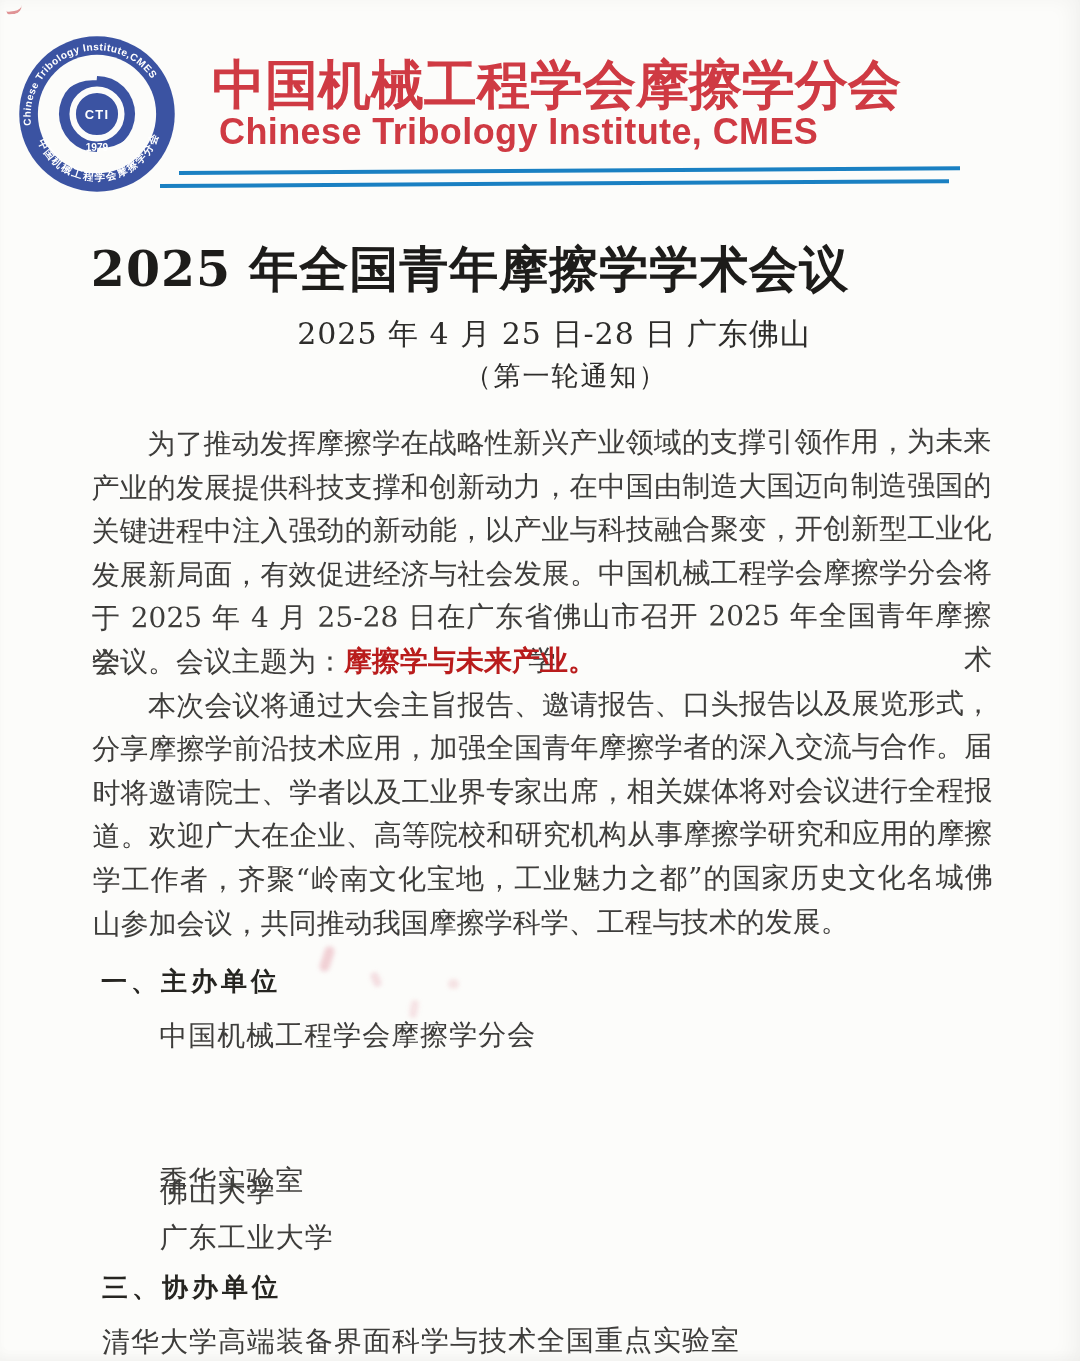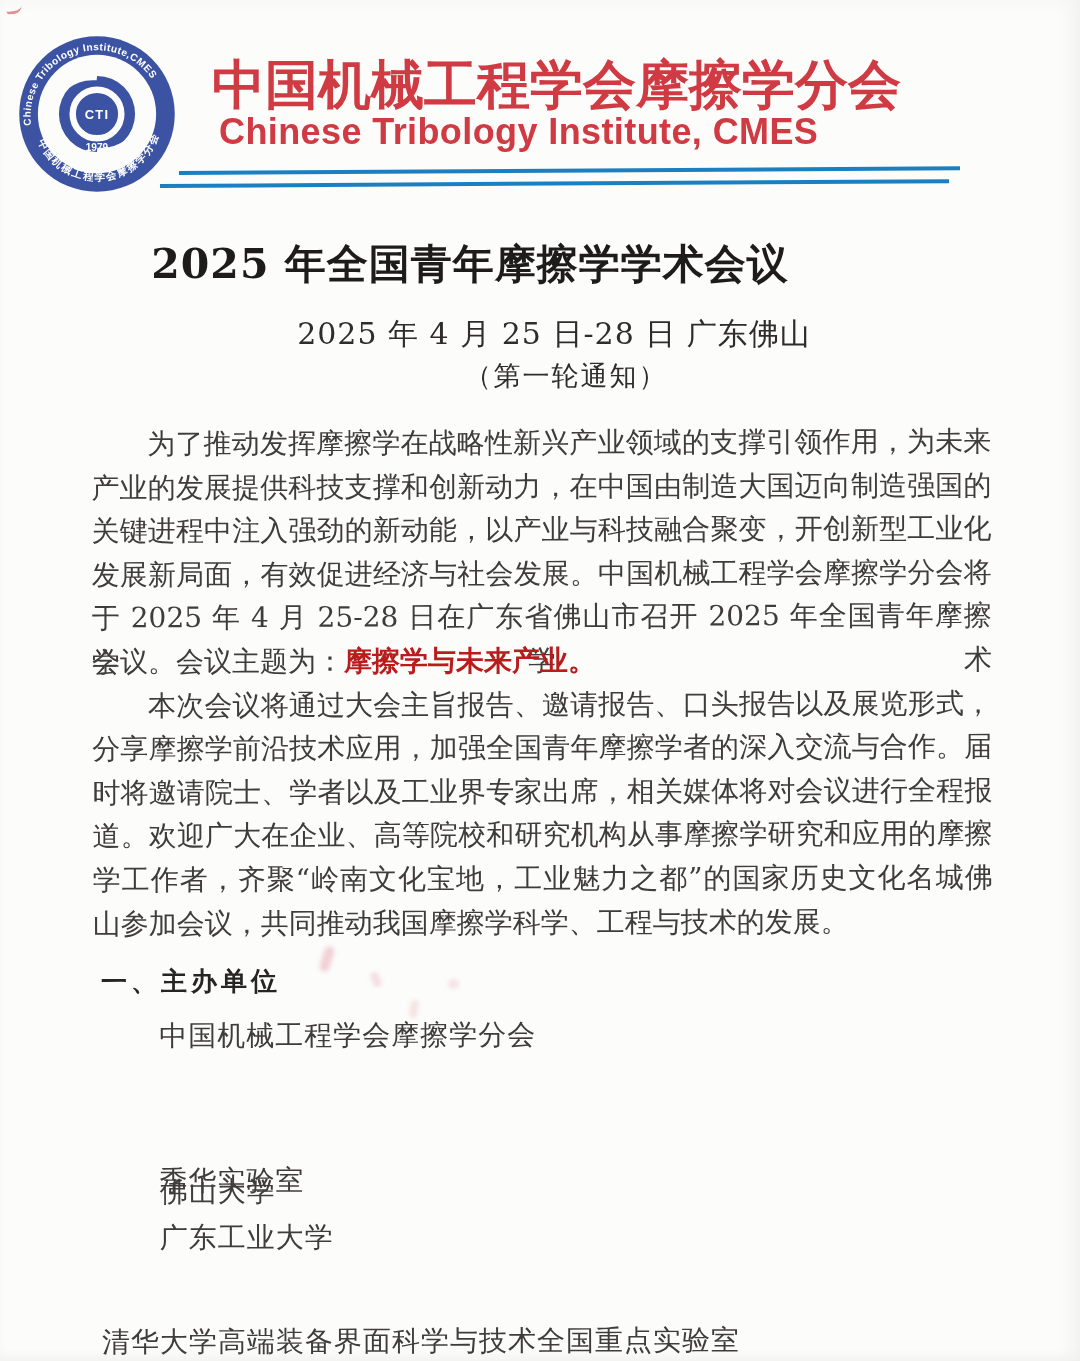--- a/index.html
+++ b/index.html
@@ -20,21 +20,21 @@
     position:absolute; left:219px; top:111px; width:740px;
     font-family:"Liberation Sans","DejaVu Sans",sans-serif;
     font-size:36px; font-weight:bold; color:#cf3a43; letter-spacing:0.4px; white-space:nowrap;
   }
   .rule { position:absolute; height:4px; background:#1a80c2; transform-origin:left center; }
   .rule-top    { left:179px; top:171px; width:781px; transform:rotate(-0.35deg); }
   .rule-bottom { left:160px; top:184px; width:789px; transform:rotate(-0.35deg); }
   
   .doc-title {
     position:absolute; left:0; top:237px; width:940px; text-align:center;
-    font-size:41px; font-weight:bold; color:#1d1c1a; letter-spacing:1px;
+    font-size:49px; font-weight:bold; color:#1d1c1a; letter-spacing:1px;
   }
   .date-line {
     position:absolute; left:0; top:314px; width:1080px; text-align:center;
     font-size:30px; color:#2e2d2b; letter-spacing:1px; transform:translateX(14px);
   }
   .notice-line {
     position:absolute; left:0; top:358px; width:1080px; text-align:center;
     font-size:27px; color:#2e2d2b; letter-spacing:2px; transform:translateX(26px);
   }
   
@@ -115,20 +115,21 @@
       <div class="bline last">山参加会议，共同推动我国摩擦学科学、工程与技术的发展。</div>
     </div>
 
     <div class="sec-h" style="top:963px;">一、主办单位</div>
     <div class="sec-item" style="top:1016px;">中国机械工程学会摩擦学分会</div>
 
     <div class="sec-item" style="top:1161px;">季华实验室</div>
     <div class="sec-item" style="top:1172px;">佛山大学</div>
     <div class="sec-item" style="top:1218px;">广东工业大学</div>
 
+    <div class="sec-h" style="top:1269px;">三、协办单位</div>
     <div class="sec-item flush" style="top:1322px;">清华大学高端装备界面科学与技术全国重点实验室</div>
   </div>
 
   <div class="artifact a-corner"></div>
   <div class="artifact a1"></div>
   <div class="artifact a2"></div>
   <div class="artifact a3"></div>
   <div class="artifact a4"></div>
 
 </div>

